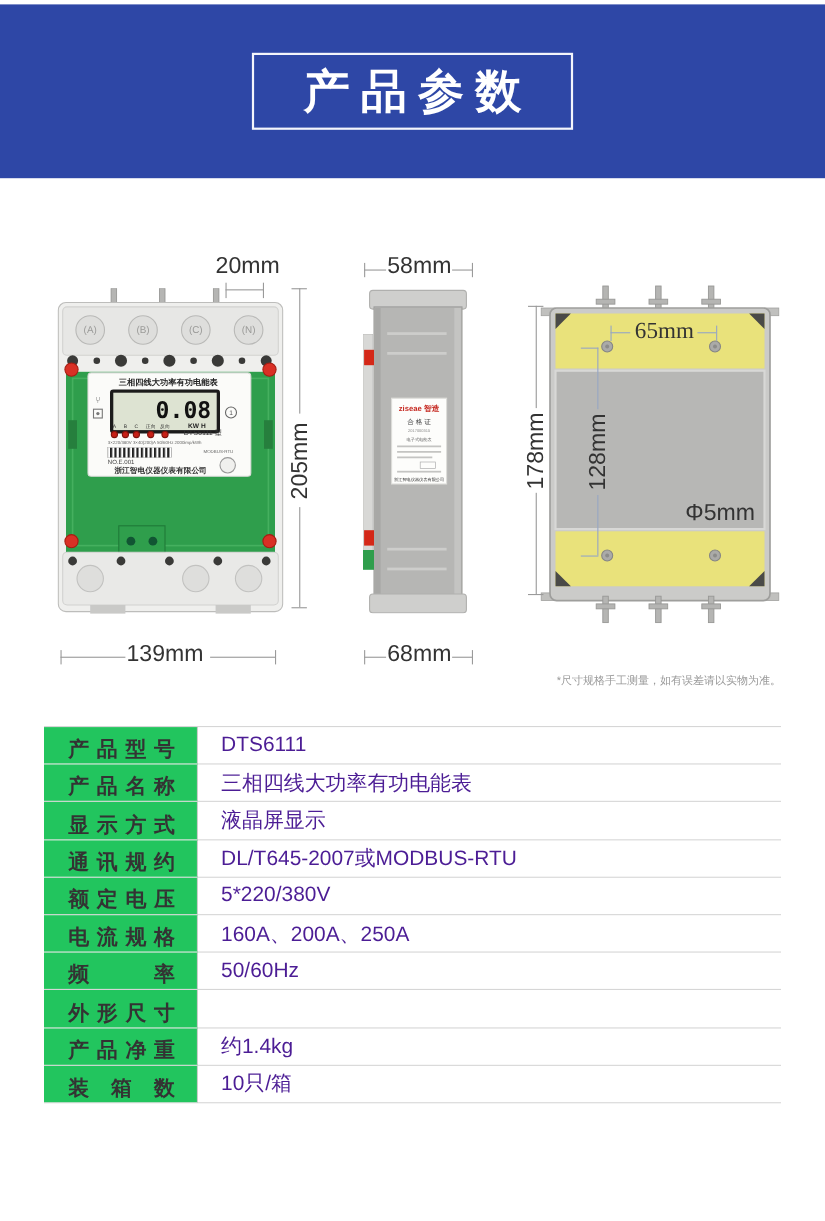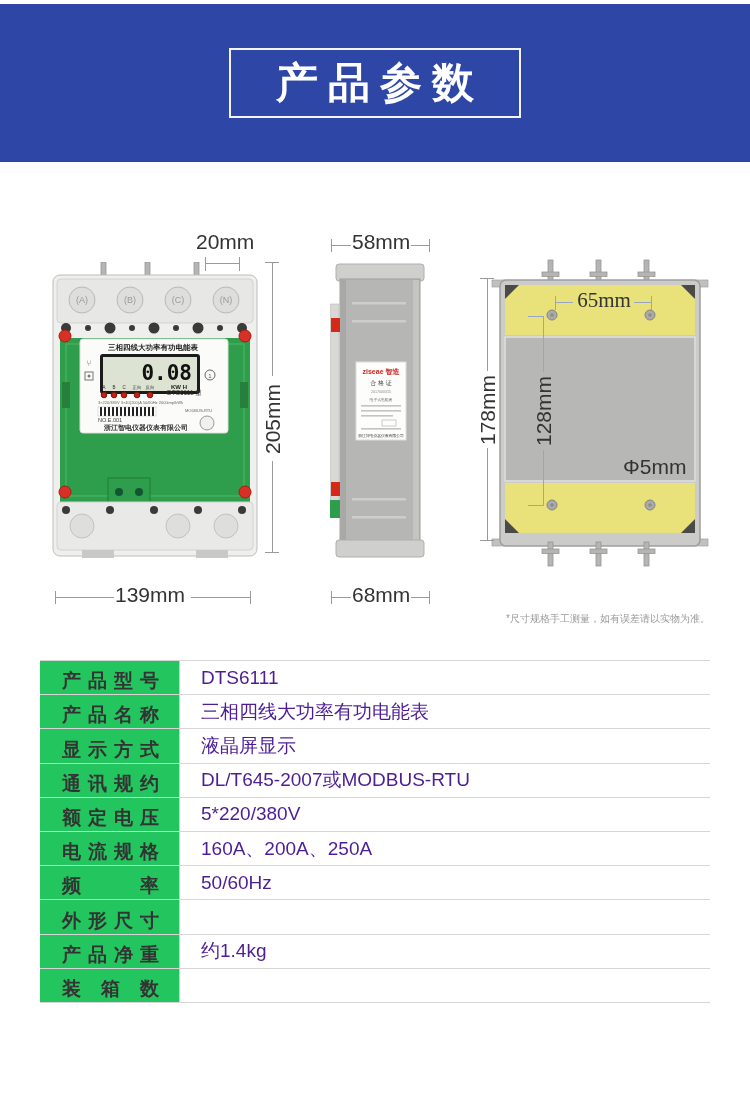--- a/index.html
+++ b/index.html
@@ -337,16 +337,17 @@
       <div class="spec-row">
         <div class="spec-label">
           <span>产品净重</span>
         </div>
         <div class="spec-value">约1.4kg</div>
       </div>
       <div class="spec-row">
         <div class="spec-label">
           <span>装箱数</span>
         </div>
+        <div class="spec-value">10只/箱</div>
       </div>
     </div>
 
 </div>
 
 </body></html>

